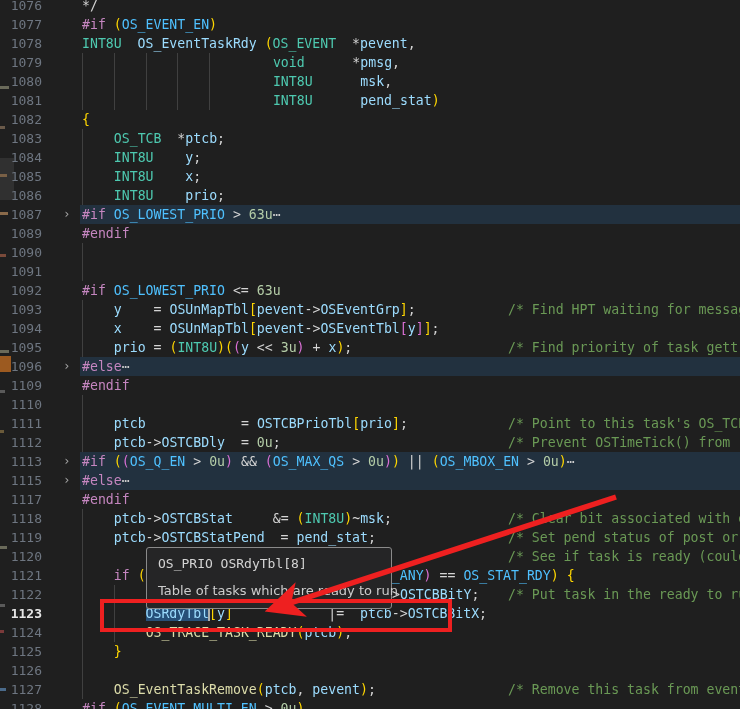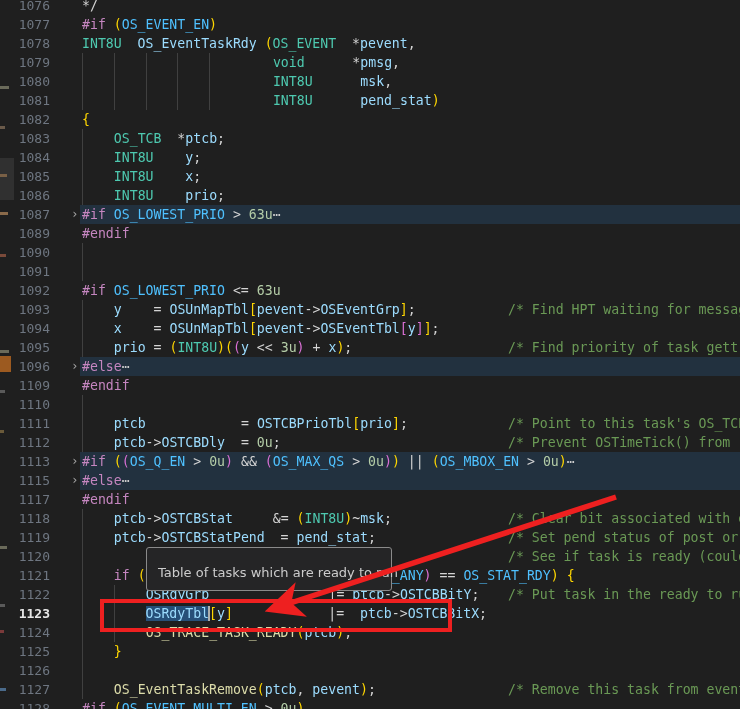--- a/index.html
+++ b/index.html
@@ -33,21 +33,21 @@
   .mm-row { position: absolute; height: 3px; }
   .mm-slider {
     position: absolute;
     left: 0; width: 14px;
     background: rgba(121,121,121,0.20);
   }
 
   
   .gutter {
     position: absolute;
-    left: 14px; top: 0;
+    left: 6px; top: 0;
     width: 66px; height: 709px;
   }
   .lnum {
     position: absolute;
     right: 30px;
     width: 52px;
     text-align: right;
     color: #6e7681;
     font-size: 13px;
     line-height: 19px;
@@ -224,20 +224,21 @@
       <div class="lnum" style="top: 623px;">1124</div>
       <div class="lnum" style="top: 642px;">1125</div>
       <div class="lnum" style="top: 661px;">1126</div>
       <div class="lnum" style="top: 680px;">1127</div>
       <div class="lnum" style="top: 699px;">1128</div>
     </div>
 
   <div class="code"><div class="line" style="top: -4px;"><span class="txt"><span class="k-op">*</span><span class="k-op">/</span></span></div><div class="line" style="top: 15px;"><span class="txt"><span class="k-pre">#if</span><span class="k-op"> </span><span class="k-br1">(</span><span class="k-const">OS_EVENT_EN</span><span class="k-br1">)</span></span></div><div class="line" style="top: 34px;"><span class="txt"><span class="k-type">INT8U</span><span class="k-op"> </span><span class="k-op"> </span><span class="k-id">OS_EventTaskRdy</span><span class="k-op"> </span><span class="k-br1">(</span><span class="k-type">OS_EVENT</span><span class="k-op"> </span><span class="k-op"> </span><span class="k-op">*</span><span class="k-id">pevent</span><span class="k-op">,</span></span></div><div class="line" style="top: 53px;"><div class="iguide" style="left: 2px; top: 0px; height: 19px;"></div><div class="iguide" style="left: 33.76px; top: 0px; height: 19px;"></div><div class="iguide" style="left: 65.52px; top: 0px; height: 19px;"></div><div class="iguide" style="left: 97.28px; top: 0px; height: 19px;"></div><div class="iguide" style="left: 129.04px; top: 0px; height: 19px;"></div><span class="txt"><span class="k-op"> </span><span class="k-op"> </span><span class="k-op"> </span><span class="k-op"> </span><span class="k-op"> </span><span class="k-op"> </span><span class="k-op"> </span><span class="k-op"> </span><span class="k-op"> </span><span class="k-op"> </span><span class="k-op"> </span><span class="k-op"> </span><span class="k-op"> </span><span class="k-op"> </span><span class="k-op"> </span><span class="k-op"> </span><span class="k-op"> </span><span class="k-op"> </span><span class="k-op"> </span><span class="k-op"> </span><span class="k-op"> </span><span class="k-op"> </span><span class="k-op"> </span><span class="k-op"> </span><span class="k-type">void</span><span class="k-op"> </span><span class="k-op"> </span><span class="k-op"> </span><span class="k-op"> </span><span class="k-op"> </span><span class="k-op"> </span><span class="k-op">*</span><span class="k-id">pmsg</span><span class="k-op">,</span></span></div><div class="line" style="top: 72px;"><div class="iguide" style="left: 2px; top: 0px; height: 19px;"></div><div class="iguide" style="left: 33.76px; top: 0px; height: 19px;"></div><div class="iguide" style="left: 65.52px; top: 0px; height: 19px;"></div><div class="iguide" style="left: 97.28px; top: 0px; height: 19px;"></div><div class="iguide" style="left: 129.04px; top: 0px; height: 19px;"></div><span class="txt"><span class="k-op"> </span><span class="k-op"> </span><span class="k-op"> </span><span class="k-op"> </span><span class="k-op"> </span><span class="k-op"> </span><span class="k-op"> </span><span class="k-op"> </span><span class="k-op"> </span><span class="k-op"> </span><span class="k-op"> </span><span class="k-op"> </span><span class="k-op"> </span><span class="k-op"> </span><span class="k-op"> </span><span class="k-op"> </span><span class="k-op"> </span><span class="k-op"> </span><span class="k-op"> </span><span class="k-op"> </span><span class="k-op"> </span><span class="k-op"> </span><span class="k-op"> </span><span class="k-op"> </span><span class="k-type">INT8U</span><span class="k-op"> </span><span class="k-op"> </span><span class="k-op"> </span><span class="k-op"> </span><span class="k-op"> </span><span class="k-op"> </span><span class="k-id">msk</span><span class="k-op">,</span></span></div><div class="line" style="top: 91px;"><div class="iguide" style="left: 2px; top: 0px; height: 19px;"></div><div class="iguide" style="left: 33.76px; top: 0px; height: 19px;"></div><div class="iguide" style="left: 65.52px; top: 0px; height: 19px;"></div><div class="iguide" style="left: 97.28px; top: 0px; height: 19px;"></div><div class="iguide" style="left: 129.04px; top: 0px; height: 19px;"></div><span class="txt"><span class="k-op"> </span><span class="k-op"> </span><span class="k-op"> </span><span class="k-op"> </span><span class="k-op"> </span><span class="k-op"> </span><span class="k-op"> </span><span class="k-op"> </span><span class="k-op"> </span><span class="k-op"> </span><span class="k-op"> </span><span class="k-op"> </span><span class="k-op"> </span><span class="k-op"> </span><span class="k-op"> </span><span class="k-op"> </span><span class="k-op"> </span><span class="k-op"> </span><span class="k-op"> </span><span class="k-op"> </span><span class="k-op"> </span><span class="k-op"> </span><span class="k-op"> </span><span class="k-op"> </span><span class="k-type">INT8U</span><span class="k-op"> </span><span class="k-op"> </span><span class="k-op"> </span><span class="k-op"> </span><span class="k-op"> </span><span class="k-op"> </span><span class="k-id">pend_stat</span><span class="k-br1">)</span></span></div><div class="line" style="top: 110px;"><span class="txt"><span class="k-br1">{</span></span></div><div class="line" style="top: 129px;"><div class="iguide" style="left: 2px; top: 0px; height: 19px;"></div><span class="txt"><span class="k-op"> </span><span class="k-op"> </span><span class="k-op"> </span><span class="k-op"> </span><span class="k-type">OS_TCB</span><span class="k-op"> </span><span class="k-op"> </span><span class="k-op">*</span><span class="k-id">ptcb</span><span class="k-op">;</span></span></div><div class="line" style="top: 148px;"><div class="iguide" style="left: 2px; top: 0px; height: 19px;"></div><span class="txt"><span class="k-op"> </span><span class="k-op"> </span><span class="k-op"> </span><span class="k-op"> </span><span class="k-type">INT8U</span><span class="k-op"> </span><span class="k-op"> </span><span class="k-op"> </span><span class="k-op"> </span><span class="k-id">y</span><span class="k-op">;</span></span></div><div class="line" style="top: 167px;"><div class="iguide" style="left: 2px; top: 0px; height: 19px;"></div><span class="txt"><span class="k-op"> </span><span class="k-op"> </span><span class="k-op"> </span><span class="k-op"> </span><span class="k-type">INT8U</span><span class="k-op"> </span><span class="k-op"> </span><span class="k-op"> </span><span class="k-op"> </span><span class="k-id">x</span><span class="k-op">;</span></span></div><div class="line" style="top: 186px;"><div class="iguide" style="left: 2px; top: 0px; height: 19px;"></div><span class="txt"><span class="k-op"> </span><span class="k-op"> </span><span class="k-op"> </span><span class="k-op"> </span><span class="k-type">INT8U</span><span class="k-op"> </span><span class="k-op"> </span><span class="k-op"> </span><span class="k-op"> </span><span class="k-id">prio</span><span class="k-op">;</span></span></div><div class="line folded" style="top: 205px;"><span class="txt"><span class="k-pre">#if</span><span class="k-op"> </span><span class="k-const">OS_LOWEST_PRIO</span><span class="k-op"> </span><span class="k-op">&gt;</span><span class="k-op"> </span><span class="k-num">63u</span><span class="ellip">⋯</span></span></div><div class="line" style="top: 224px;"><span class="txt"><span class="k-pre">#endif</span></span></div><div class="line" style="top: 243px;"><div class="iguide" style="left: 2px; top: 0px; height: 19px;"></div><span class="txt"></span></div><div class="line" style="top: 262px;"><div class="iguide" style="left: 2px; top: 0px; height: 19px;"></div><span class="txt"></span></div><div class="line" style="top: 281px;"><span class="txt"><span class="k-pre">#if</span><span class="k-op"> </span><span class="k-const">OS_LOWEST_PRIO</span><span class="k-op"> </span><span class="k-op">&lt;</span><span class="k-op">=</span><span class="k-op"> </span><span class="k-num">63u</span></span></div><div class="line" style="top: 300px;"><div class="iguide" style="left: 2px; top: 0px; height: 19px;"></div><span class="txt"><span class="k-op"> </span><span class="k-op"> </span><span class="k-op"> </span><span class="k-op"> </span><span class="k-id">y</span><span class="k-op"> </span><span class="k-op"> </span><span class="k-op"> </span><span class="k-op"> </span><span class="k-op">=</span><span class="k-op"> </span><span class="k-id">OSUnMapTbl</span><span class="k-br1">[</span><span class="k-id">pevent</span><span class="k-op">-</span><span class="k-op">&gt;</span><span class="k-id">OSEventGrp</span><span class="k-br1">]</span><span class="k-op">;</span></span><span class="cmt k-cmt" style="left: 428px;">/* Find HPT waiting for message</span></div><div class="line" style="top: 319px;"><div class="iguide" style="left: 2px; top: 0px; height: 19px;"></div><span class="txt"><span class="k-op"> </span><span class="k-op"> </span><span class="k-op"> </span><span class="k-op"> </span><span class="k-id">x</span><span class="k-op"> </span><span class="k-op"> </span><span class="k-op"> </span><span class="k-op"> </span><span class="k-op">=</span><span class="k-op"> </span><span class="k-id">OSUnMapTbl</span><span class="k-br1">[</span><span class="k-id">pevent</span><span class="k-op">-</span><span class="k-op">&gt;</span><span class="k-id">OSEventTbl</span><span class="k-br2">[</span><span class="k-id">y</span><span class="k-br2">]</span><span class="k-br1">]</span><span class="k-op">;</span></span></div><div class="line" style="top: 338px;"><div class="iguide" style="left: 2px; top: 0px; height: 19px;"></div><span class="txt"><span class="k-op"> </span><span class="k-op"> </span><span class="k-op"> </span><span class="k-op"> </span><span class="k-id">prio</span><span class="k-op"> </span><span class="k-op">=</span><span class="k-op"> </span><span class="k-br1">(</span><span class="k-type">INT8U</span><span class="k-br1">)</span><span class="k-br1">(</span><span class="k-br2">(</span><span class="k-id">y</span><span class="k-op"> </span><span class="k-op">&lt;</span><span class="k-op">&lt;</span><span class="k-op"> </span><span class="k-num">3u</span><span class="k-br2">)</span><span class="k-op"> </span><span class="k-op">+</span><span class="k-op"> </span><span class="k-id">x</span><span class="k-br1">)</span><span class="k-op">;</span></span><span class="cmt k-cmt" style="left: 428px;">/* Find priority of task gett</span></div><div class="line folded" style="top: 357px;"><span class="txt"><span class="k-pre">#else</span><span class="ellip">⋯</span></span></div><div class="line" style="top: 376px;"><span class="txt"><span class="k-pre">#endif</span></span></div><div class="line" style="top: 395px;"><div class="iguide" style="left: 2px; top: 0px; height: 19px;"></div><span class="txt"></span></div><div class="line" style="top: 414px;"><div class="iguide" style="left: 2px; top: 0px; height: 19px;"></div><span class="txt"><span class="k-op"> </span><span class="k-op"> </span><span class="k-op"> </span><span class="k-op"> </span><span class="k-id">ptcb</span><span class="k-op"> </span><span class="k-op"> </span><span class="k-op"> </span><span class="k-op"> </span><span class="k-op"> </span><span class="k-op"> </span><span class="k-op"> </span><span class="k-op"> </span><span class="k-op"> </span><span class="k-op"> </span><span class="k-op"> </span><span class="k-op"> </span><span class="k-op">=</span><span class="k-op"> </span><span class="k-id">OSTCBPrioTbl</span><span class="k-br1">[</span><span class="k-id">prio</span><span class="k-br1">]</span><span class="k-op">;</span></span><span class="cmt k-cmt" style="left: 428px;">/* Point to this task's OS_TCB</span></div><div class="line" style="top: 433px;"><div class="iguide" style="left: 2px; top: 0px; height: 19px;"></div><span class="txt"><span class="k-op"> </span><span class="k-op"> </span><span class="k-op"> </span><span class="k-op"> </span><span class="k-id">ptcb</span><span class="k-op">-</span><span class="k-op">&gt;</span><span class="k-id">OSTCBDly</span><span class="k-op"> </span><span class="k-op"> </span><span class="k-op">=</span><span class="k-op"> </span><span class="k-num">0u</span><span class="k-op">;</span></span><span class="cmt k-cmt" style="left: 428px;">/* Prevent OSTimeTick() from </span></div><div class="line folded" style="top: 452px;"><span class="txt"><span class="k-pre">#if</span><span class="k-op"> </span><span class="k-br1">(</span><span class="k-br2">(</span><span class="k-const">OS_Q_EN</span><span class="k-op"> </span><span class="k-op">&gt;</span><span class="k-op"> </span><span class="k-num">0u</span><span class="k-br2">)</span><span class="k-op"> </span><span class="k-op">&amp;</span><span class="k-op">&amp;</span><span class="k-op"> </span><span class="k-br2">(</span><span class="k-const">OS_MAX_QS</span><span class="k-op"> </span><span class="k-op">&gt;</span><span class="k-op"> </span><span class="k-num">0u</span><span class="k-br2">)</span><span class="k-br1">)</span><span class="k-op"> </span><span class="k-op">|</span><span class="k-op">|</span><span class="k-op"> </span><span class="k-br1">(</span><span class="k-const">OS_MBOX_EN</span><span class="k-op"> </span><span class="k-op">&gt;</span><span class="k-op"> </span><span class="k-num">0u</span><span class="k-br1">)</span><span class="ellip">⋯</span></span></div><div class="line folded" style="top: 471px;"><span class="txt"><span class="k-pre">#else</span><span class="ellip">⋯</span></span></div><div class="line" style="top: 490px;"><span class="txt"><span class="k-pre">#endif</span></span></div><div class="line" style="top: 509px;"><div class="iguide" style="left: 2px; top: 0px; height: 19px;"></div><span class="txt"><span class="k-op"> </span><span class="k-op"> </span><span class="k-op"> </span><span class="k-op"> </span><span class="k-id">ptcb</span><span class="k-op">-</span><span class="k-op">&gt;</span><span class="k-id">OSTCBStat</span><span class="k-op"> </span><span class="k-op"> </span><span class="k-op"> </span><span class="k-op"> </span><span class="k-op"> </span><span class="k-op">&amp;</span><span class="k-op">=</span><span class="k-op"> </span><span class="k-br1">(</span><span class="k-type">INT8U</span><span class="k-br1">)</span><span class="k-op">~</span><span class="k-id">msk</span><span class="k-op">;</span></span><span class="cmt k-cmt" style="left: 428px;">/* Clear bit associated with e</span></div><div class="line" style="top: 528px;"><div class="iguide" style="left: 2px; top: 0px; height: 19px;"></div><span class="txt"><span class="k-op"> </span><span class="k-op"> </span><span class="k-op"> </span><span class="k-op"> </span><span class="k-id">ptcb</span><span class="k-op">-</span><span class="k-op">&gt;</span><span class="k-id">OSTCBStatPend</span><span class="k-op"> </span><span class="k-op"> </span><span class="k-op">=</span><span class="k-op"> </span><span class="k-id">pend_stat</span><span class="k-op">;</span></span><span class="cmt k-cmt" style="left: 428px;">/* Set pend status of post or </span></div><div class="line" style="top: 547px;"><div class="iguide" style="left: 2px; top: 0px; height: 19px;"></div><span class="txt"></span><span class="cmt k-cmt" style="left: 428px;">/* See if task is ready (could</span></div><div class="line" style="top: 566px;"><div class="iguide" style="left: 2px; top: 0px; height: 19px;"></div><span class="txt"><span class="k-op"> </span><span class="k-op"> </span><span class="k-op"> </span><span class="k-op"> </span><span class="k-pre">if</span><span class="k-op"> </span><span class="k-br1">(</span><span class="k-br2">(</span><span class="k-id">ptcb</span><span class="k-op">-</span><span class="k-op">&gt;</span><span class="k-id">OSTCBStat</span><span class="k-op"> </span><span class="k-op">&amp;</span><span class="k-op"> </span><span class="k-const">OS_STAT_PEND_ANY</span><span class="k-br2">)</span><span class="k-op"> </span><span class="k-op">=</span><span class="k-op">=</span><span class="k-op"> </span><span class="k-const">OS_STAT_RDY</span><span class="k-br1">)</span><span class="k-op"> </span><span class="k-br1">{</span></span></div><div class="line" style="top: 585px;"><div class="iguide" style="left: 2px; top: 0px; height: 19px;"></div><div class="iguide" style="left: 33.76px; top: 0px; height: 19px;"></div><span class="txt"><span class="k-op"> </span><span class="k-op"> </span><span class="k-op"> </span><span class="k-op"> </span><span class="k-op"> </span><span class="k-op"> </span><span class="k-op"> </span><span class="k-op"> </span><span class="k-id">OSRdyGrp</span><span class="k-op"> </span><span class="k-op"> </span><span class="k-op"> </span><span class="k-op"> </span><span class="k-op"> </span><span class="k-op"> </span><span class="k-op"> </span><span class="k-op"> </span><span class="k-op"> </span><span class="k-op"> </span><span class="k-op"> </span><span class="k-op"> </span><span class="k-op"> </span><span class="k-op"> </span><span class="k-op"> </span><span class="k-op">|</span><span class="k-op">=</span><span class="k-op"> </span><span class="k-id">ptcb</span><span class="k-op">-</span><span class="k-op">&gt;</span><span class="k-id">OSTCBBitY</span><span class="k-op">;</span></span><span class="cmt k-cmt" style="left: 428px;">/* Put task in the ready to ru</span></div><div class="line" style="top: 604px;"><div class="iguide" style="left: 2px; top: 0px; height: 19px;"></div><div class="iguide" style="left: 33.76px; top: 0px; height: 19px;"></div><span class="txt" style="left: 65.52px;"><span class="sel k-id">OSRdyTbl</span><span class="caret"></span><span class="k-br1">[</span><span class="k-id">y</span><span class="k-br1">]</span>            <span class="k-op">|=</span>  <span class="k-id">ptcb</span><span class="k-op">-&gt;</span><span class="k-id">OSTCBBitX</span><span class="k-op">;</span></span></div><div class="line" style="top: 623px;"><div class="iguide" style="left: 2px; top: 0px; height: 19px;"></div><div class="iguide" style="left: 33.76px; top: 0px; height: 19px;"></div><span class="txt"><span class="k-op"> </span><span class="k-op"> </span><span class="k-op"> </span><span class="k-op"> </span><span class="k-op"> </span><span class="k-op"> </span><span class="k-op"> </span><span class="k-op"> </span><span class="k-fn">OS_TRACE_TASK_READY</span><span class="k-br1">(</span><span class="k-id">ptcb</span><span class="k-br1">)</span><span class="k-op">;</span></span></div><div class="line" style="top: 642px;"><div class="iguide" style="left: 2px; top: 0px; height: 19px;"></div><span class="txt"><span class="k-op"> </span><span class="k-op"> </span><span class="k-op"> </span><span class="k-op"> </span><span class="k-br1">}</span></span></div><div class="line" style="top: 661px;"><div class="iguide" style="left: 2px; top: 0px; height: 19px;"></div><span class="txt"></span></div><div class="line" style="top: 680px;"><div class="iguide" style="left: 2px; top: 0px; height: 19px;"></div><span class="txt"><span class="k-op"> </span><span class="k-op"> </span><span class="k-op"> </span><span class="k-op"> </span><span class="k-fn">OS_EventTaskRemove</span><span class="k-br1">(</span><span class="k-id">ptcb</span><span class="k-op">,</span><span class="k-op"> </span><span class="k-id">pevent</span><span class="k-br1">)</span><span class="k-op">;</span></span><span class="cmt k-cmt" style="left: 428px;">/* Remove this task from event</span></div><div class="line" style="top: 699px;"><span class="txt"><span class="k-pre">#if</span><span class="k-op"> </span><span class="k-br1">(</span><span class="k-const">OS_EVENT_MULTI_EN</span><span class="k-op"> </span><span class="k-op">&gt;</span><span class="k-op"> </span><span class="k-num">0u</span><span class="k-br1">)</span></span></div></div>
 
   <div class="tooltip">
+    <div class="tt-sig">OS_PRIO OSRdyTbl[8]</div>
     <div class="tt-doc">Table of tasks which are ready to run</div>
   </div>
 
   <div class="redbox"></div>
 
   <svg class="annot" width="740" height="709" viewBox="0 0 740 709">
     <defs>
       <marker id="ah" markerWidth="7" markerHeight="7" refX="5.6" refY="3.5" orient="auto" markerUnits="strokeWidth">
         <path d="M7,3.5 L0,0.2 L1.9,3.5 L0,6.8 Z" fill="#ee2020"></path>
       </marker>

